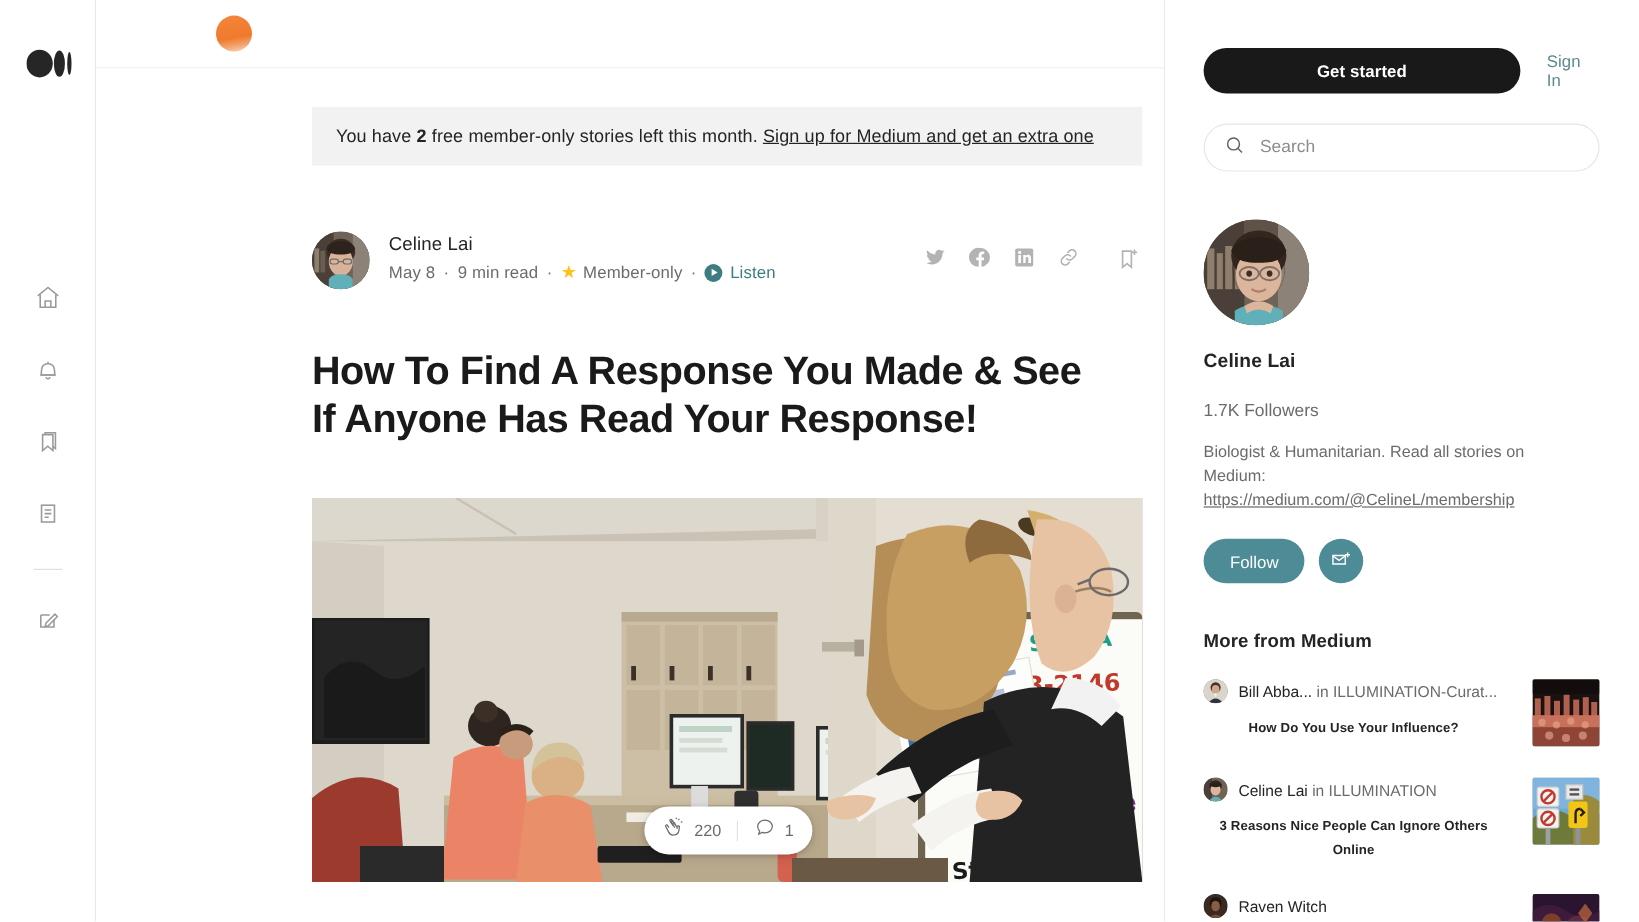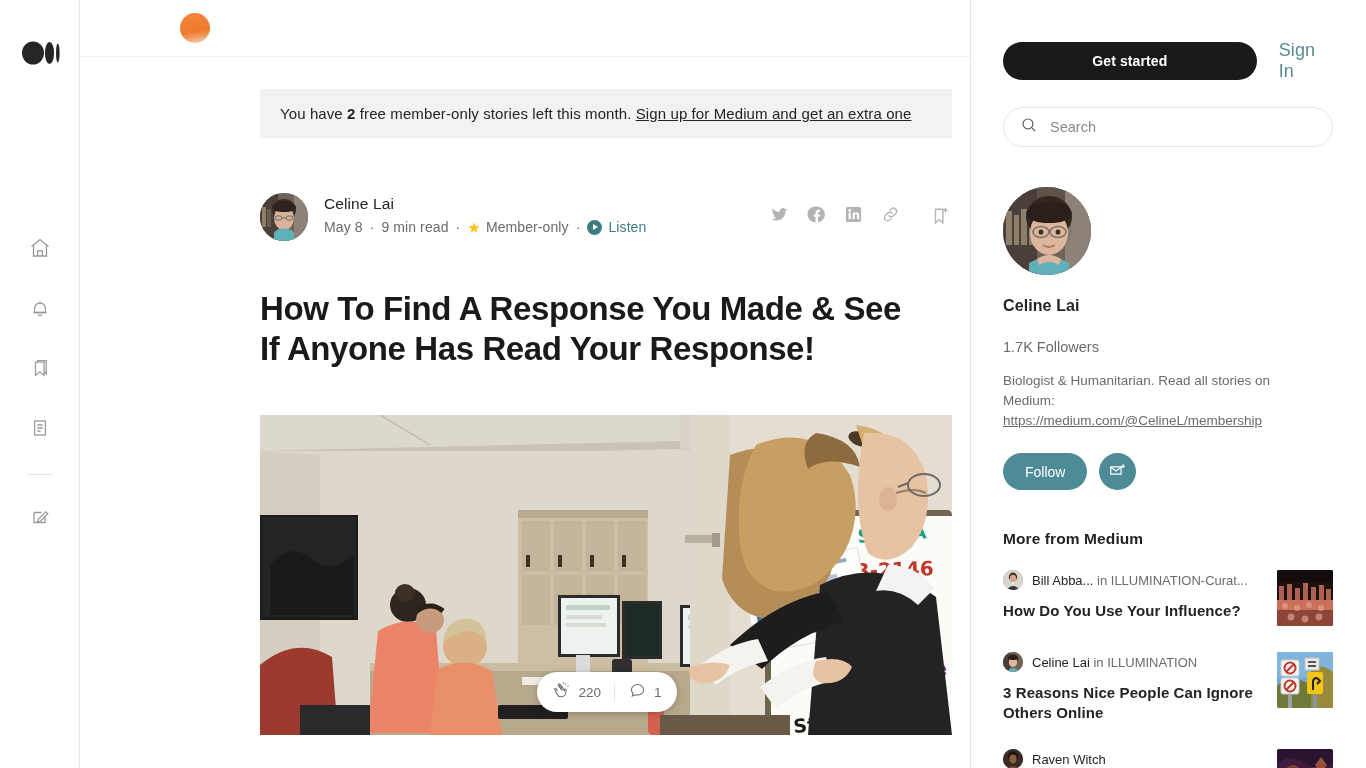--- a/index.html
+++ b/index.html
@@ -170,21 +170,21 @@
   }
   .btn-getstarted {
     width: 265px; height: 38px;
     background: #191919; color: #fff;
     border: none; border-radius: 20px;
     font-family: "Liberation Sans", sans-serif;
     font-size: 14px; font-weight: 700;
     cursor: pointer; letter-spacing: .1px;
   }
   .btn-signin {
-    margin-left: 22px; font-size: 18px;
+    margin-left: 22px; font-size: 14px;
     color: #5c8a91; cursor: pointer; letter-spacing: .1px;
   }
   .search-wrap {
     margin-top: 25px;
     width: 330px; height: 40px;
     border: 1px solid #e6e6e6; border-radius: 20px;
     display: flex; align-items: center;
     padding: 0 16px;
     background: #fff;
   }
@@ -229,35 +229,35 @@
     display: flex; align-items: center; justify-content: center;
   }
 
   .more-title {
     margin-top: 40px; font-size: 15.5px; font-weight: 700;
     color: #242424; letter-spacing: .1px;
   }
   .more-list { margin-top: 22px; }
   .more-item {
     display: flex; justify-content: space-between;
-    margin-bottom: 26px; cursor: pointer;
+    margin-bottom: 26px; cursor: pointer; text-align: center;
   }
   .mi-left { width: 250px; }
   .mi-head { display: flex; align-items: center; }
   .mi-avatar {
     width: 20px; height: 20px; border-radius: 50%;
     overflow: hidden; flex: 0 0 20px; background: #9a8d80;
   }
   .mi-byline {
     margin-left: 9px; font-size: 13px; color: #242424;
     white-space: nowrap; overflow: hidden;
   }
   .mi-byline .in { color: #6b6b6b; }
   .mi-title {
-    margin-top: 11px; font-size: 15px; line-height: 20px;
+    margin-top: 11px; font-size: 11px; line-height: 20px;
     font-weight: 700; color: #242424; letter-spacing: .1px;
   }
   .mi-thumb {
     width: 56px; height: 56px; flex: 0 0 56px;
     overflow: hidden; border-radius: 2px; background: #ccc;
   }
   .mi-thumb svg, .mi-avatar svg, .author-avatar-lg svg, .byline-avatar svg { display:block; }
 </style>
 </head>
 <body>

